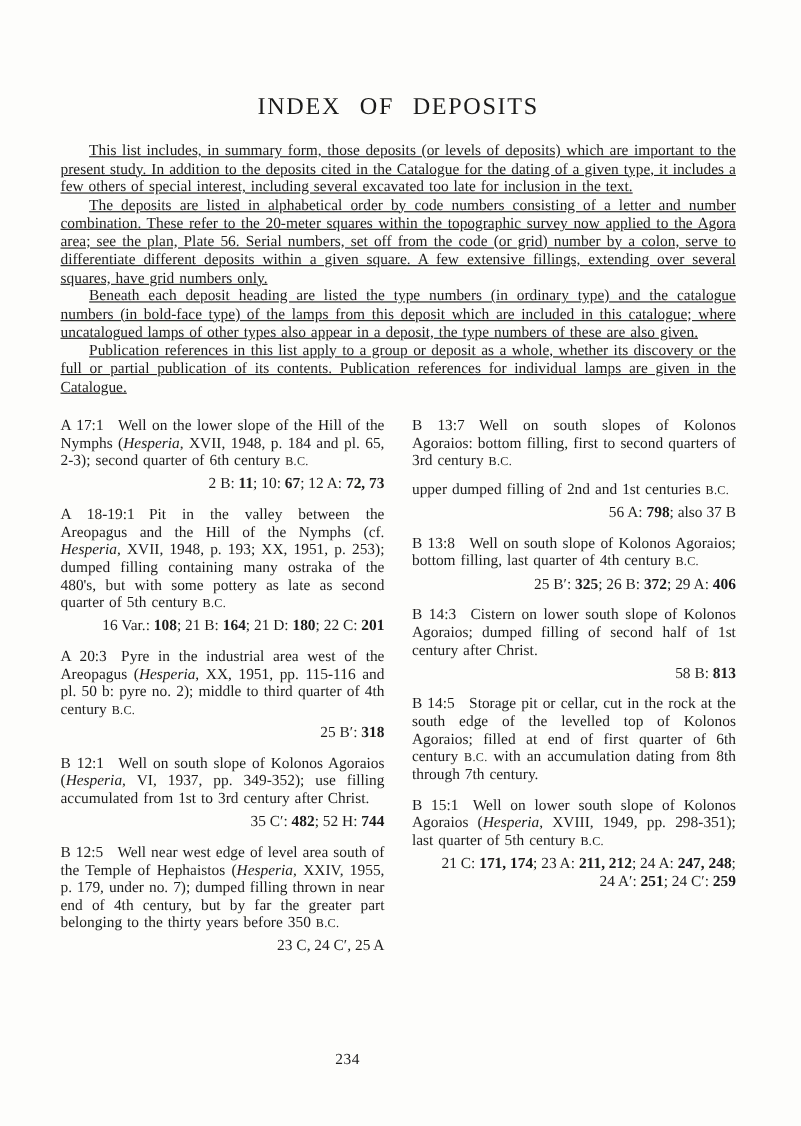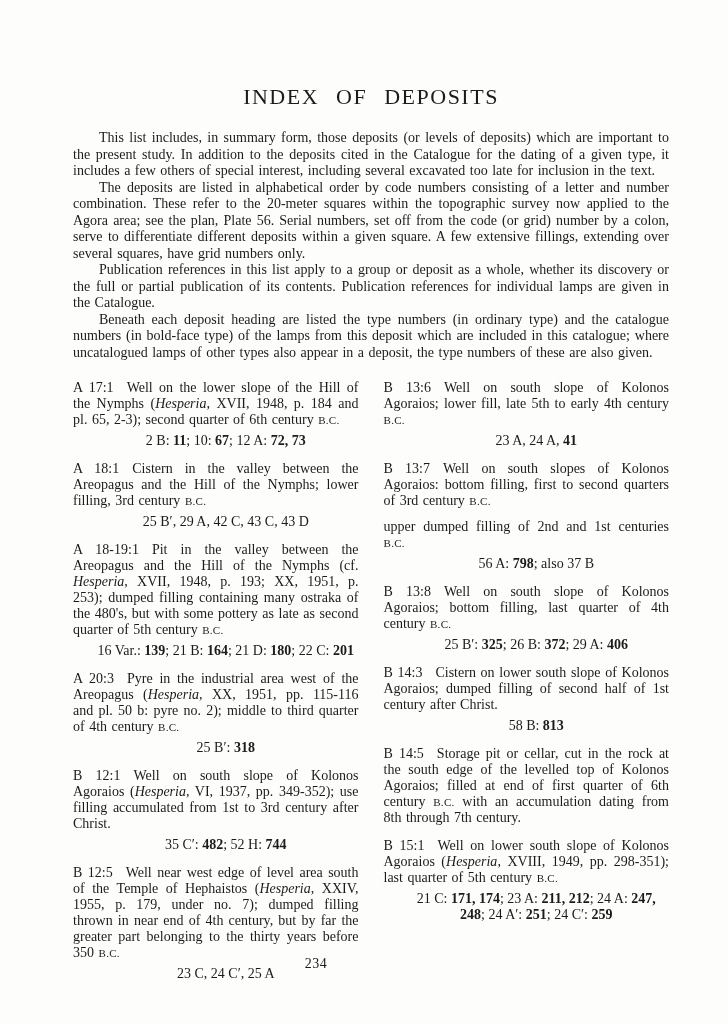--- a/index.html
+++ b/index.html
@@ -7,50 +7,51 @@
     position:relative;
     width:728px; height:1024px;
     margin:0 auto;
     background:#fdfdfb;
     color:#1b1b1b;
     font-family:"Liberation Serif", "DejaVu Serif", serif;
     overflow:hidden;
   }
   .content {
     position:absolute;
-    left:73px; right:59px; top:84px;
+    left:55px; right:59px; top:84px;
   }
   .doc-title {
     text-align:center;
     font-size:22px;
     letter-spacing:1.5px;
     word-spacing:10px;
     font-weight:400;
     margin:0 0 20px 0;
     white-space:nowrap;
   }
   .intro p {
     margin:0;
     font-size:14px;
     line-height:16.5px;
     text-align:justify;
     text-indent:26px;
     word-spacing:1px;
+    text-decoration:underline;
   }
   .cols {
     display:flex;
     gap:25px;
     margin-top:19px;
   }
   .col { flex:1 1 0; min-width:0; }
   .entry { margin-bottom:12px; }
   .entry p { margin:0; font-size:14px; line-height:16px; }
   .desc { text-align:justify; word-spacing:1px; }
   .desc .code { padding-right:13px; white-space:pre; }
-  .catalog { margin:5px 0 0 20px !important; text-align:center; }
+  .catalog { margin:5px 0 0 20px !important; text-align:right; }
   .desc2 { margin-top:10px !important; text-align:justify; word-spacing:1px; }
   .catalog b { font-weight:700; }
   i { font-style:italic; }
   .sc { font-size:11px; letter-spacing:0.3px;margin-top:16px; }
   .page-number {
     position:absolute;
     top:956px; left:0; width:632px;
     text-align:center;
     font-size:14px;
     letter-spacing:0.5px;
@@ -58,55 +59,47 @@
 </style>
 </head>
 <body>
 
 <div class="page">
   <div class="content">
     <h1 class="doc-title">INDEX  OF  DEPOSITS</h1>
     <div class="intro">
         <p>This list includes, in summary form, those deposits (or levels of deposits) which are important to the present study.  In addition to the deposits cited in the Catalogue for the dating of a given type, it includes a few others of special interest, including several excavated too late for inclusion in the text.</p>
         <p>The deposits are listed in alphabetical order by code numbers consisting of a letter and number combination.  These refer to the 20-meter squares within the topographic survey now applied to the Agora area; see the plan, Plate 56.  Serial numbers, set off from the code (or grid) number by a colon, serve to differentiate different deposits within a given square.  A few extensive fillings, extending over several squares, have grid numbers only.</p>
+        <p>Beneath each deposit heading are listed the type numbers (in ordinary type) and the catalogue numbers (in bold-face type) of the lamps from this deposit which are included in this catalogue; where uncatalogued lamps of other types also appear in a deposit, the type numbers of these are also given.</p>
         <p>Publication references in this list apply to a group or deposit as a whole, whether its discovery or the full or partial publication of its contents.  Publication references for individual lamps are given in the Catalogue.</p>
-        <p>Beneath each deposit heading are listed the type numbers (in ordinary type) and the catalogue numbers (in bold-face type) of the lamps from this deposit which are included in this catalogue; where uncatalogued lamps of other types also appear in a deposit, the type numbers of these are also given.</p>
       </div>
     <div class="cols">
       <div class="col">
           <div class="entry">
             <p class="desc"><span class="code">A 17:1</span>Well on the lower slope of the Hill of the Nymphs (<i>Hesperia</i>, XVII, 1948, p. 184 and pl. 65, 2-3); second quarter of 6th century <span class="sc">B.C.</span></p>
             <p class="catalog">2 B: <b>11</b>; 10: <b>67</b>; 12 A: <b>72, 73</b></p>
           </div>
           <div class="entry">
-            <p class="desc"><span class="code">A 18:1</span>Cistern in the valley between the Areopagus and the Hill of the Nymphs; lower filling, 3rd century <span class="sc">B.C.</span></p>
-            <p class="catalog">25 B′, 29 A, 42 C, 43 C, 43 D</p>
-          </div>
-          <div class="entry">
             <p class="desc"><span class="code">A 18-19:1</span>Pit in the valley between the Areopagus and the Hill of the Nymphs (cf. <i>Hesperia</i>, XVII, 1948, p. 193; XX, 1951, p. 253); dumped filling containing many ostraka of the 480's, but with some pottery as late as second quarter of 5th century <span class="sc">B.C.</span></p>
-            <p class="catalog">16 Var.: <b>139</b>; 21 B: <b>164</b>; 21 D: <b>180</b>; 22 C: <b>201</b></p>
+            <p class="catalog">16 Var.: <b>108</b>; 21 B: <b>164</b>; 21 D: <b>180</b>; 22 C: <b>201</b></p>
           </div>
           <div class="entry">
             <p class="desc"><span class="code">A 20:3</span>Pyre in the industrial area west of the Areopagus (<i>Hesperia</i>, XX, 1951, pp. 115-116 and pl. 50 b: pyre no. 2); middle to third quarter of 4th century <span class="sc">B.C.</span></p>
             <p class="catalog">25 B′: <b>318</b></p>
           </div>
           <div class="entry">
             <p class="desc"><span class="code">B 12:1</span>Well on south slope of Kolonos Agoraios (<i>Hesperia</i>, VI, 1937, pp. 349-352); use filling accumulated from 1st to 3rd century after Christ.</p>
             <p class="catalog">35 C′: <b>482</b>; 52 H: <b>744</b></p>
           </div>
           <div class="entry">
             <p class="desc"><span class="code">B 12:5</span>Well near west edge of level area south of the Temple of Hephaistos (<i>Hesperia</i>, XXIV, 1955, p. 179, under no. 7); dumped filling thrown in near end of 4th century, but by far the greater part belonging to the thirty years before 350 <span class="sc">B.C.</span></p>
             <p class="catalog">23 C, 24 C′, 25 A</p>
           </div>
         </div>
       <div class="col">
-          <div class="entry">
-            <p class="desc"><span class="code">B 13:6</span>Well on south slope of Kolonos Agoraios; lower fill, late 5th to early 4th century <span class="sc">B.C.</span></p>
-            <p class="catalog">23 A, 24 A, <b>41</b></p>
-          </div>
           <div class="entry">
             <p class="desc"><span class="code">B 13:7</span>Well on south slopes of Kolonos Agoraios:  bottom filling, first to second quarters of 3rd century <span class="sc">B.C.</span></p>
             <p class="desc2">upper dumped filling of 2nd and 1st centuries <span class="sc">B.C.</span></p>
             <p class="catalog">56 A: <b>798</b>; also 37 B</p>
           </div>
           <div class="entry">
             <p class="desc"><span class="code">B 13:8</span>Well on south slope of Kolonos Agoraios; bottom filling, last quarter of 4th century <span class="sc">B.C.</span></p>
             <p class="catalog">25 B′: <b>325</b>; 26 B: <b>372</b>; 29 A: <b>406</b></p>
           </div>
           <div class="entry">

